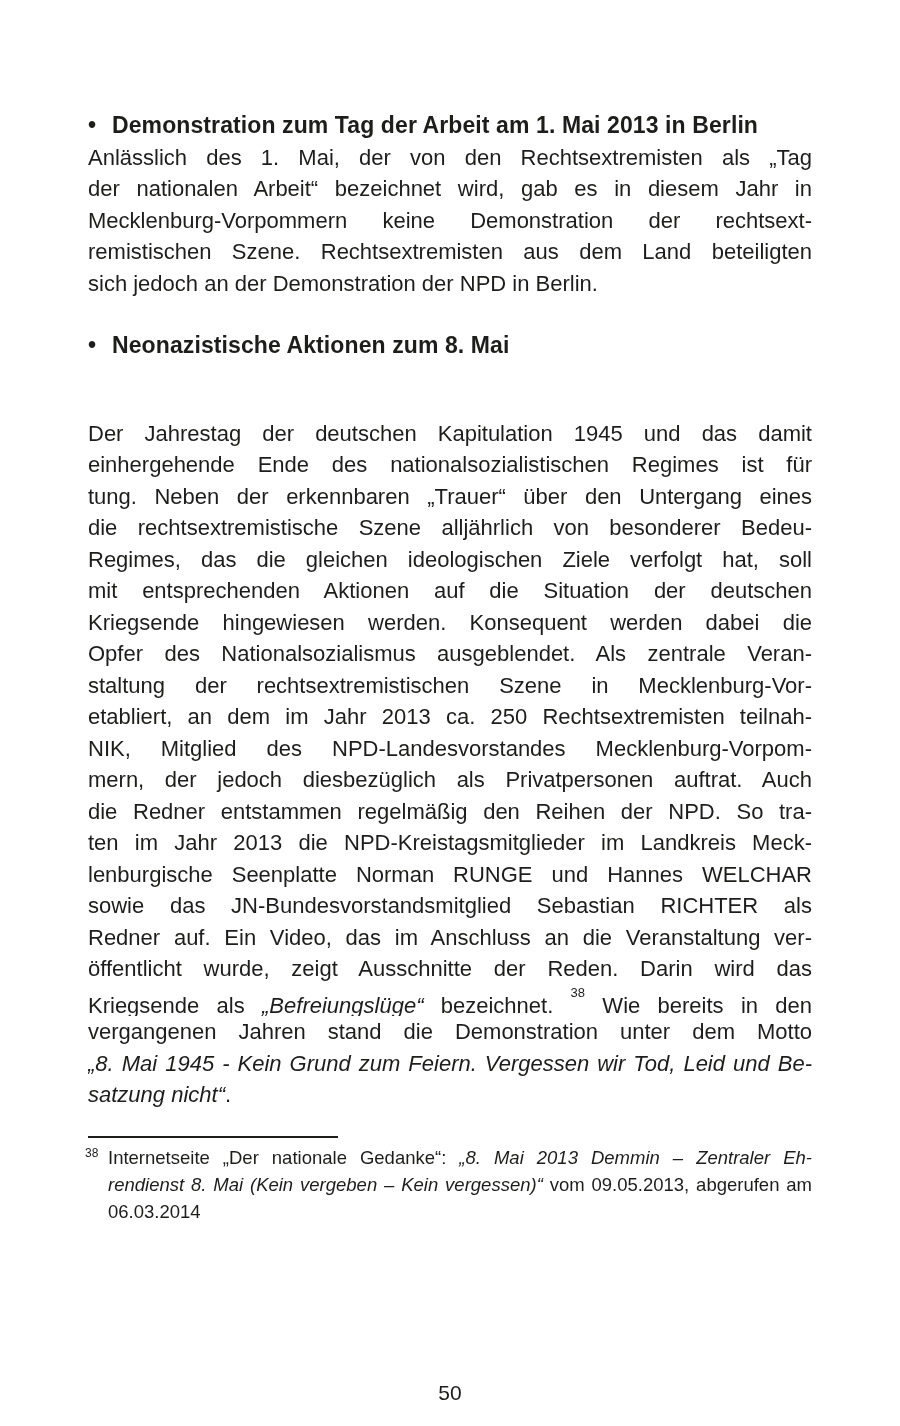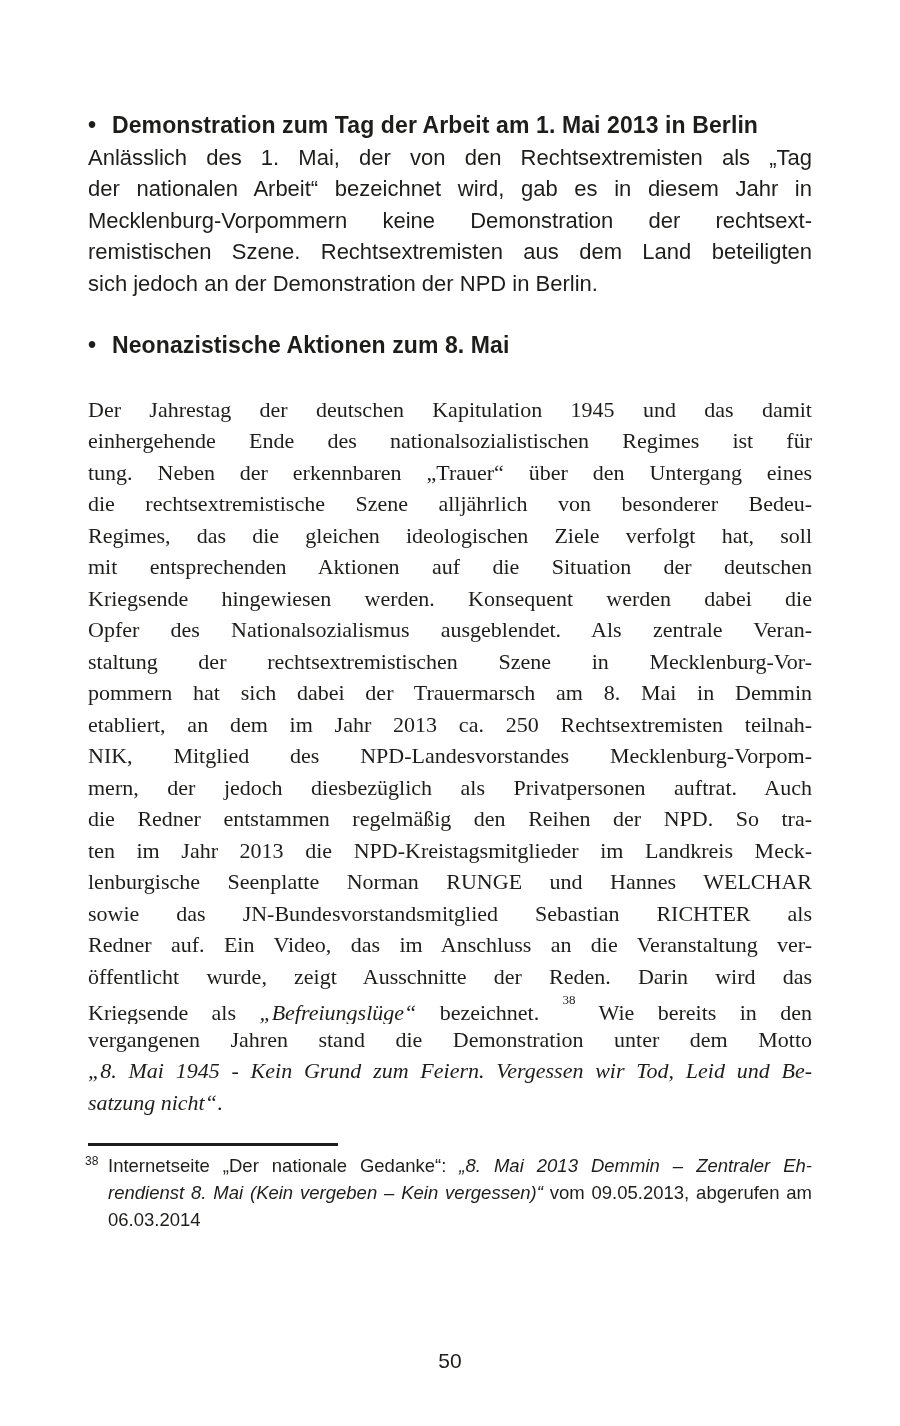--- a/index.html
+++ b/index.html
@@ -19,21 +19,21 @@
   .content {
     position: absolute;
     left: 88px;
     top: 0;
     width: 724px;
   }
   
   .content > :nth-child(1) { margin-top: 110px; }
   .content > :nth-child(2) {  }
   .content > :nth-child(3) { margin-top: 31px;  }
-  .content > :nth-child(4) { margin-top: 32px; font-family: Liberation Serif, serif;  }
+  .content > :nth-child(4) { margin-top: 56px;  }
   .content > :nth-child(5) { margin-top: 25px;  }
   .content > :nth-child(6) { margin-top: 6px;   }
 
   .block-heading {
     display: flex;
     font-weight: 700;
     font-size: 23px;
     line-height: 31.5px;
     letter-spacing: 0.1px;
   }
@@ -79,21 +79,21 @@
     text-align-last: left;
   }
   .fn-marker {
     position: absolute;
     left: -3px;
     top: 2px;
     font-size: 12px;
   }
   .page-number {
     position: absolute;
-    top: 1348px;
+    top: 1380px;
     left: 0;
     width: 900px;
     text-align: center;
     font-size: 21px;
     line-height: 26px;
     color: #1d1d1b;
   }
 </style>
 </head>
 <body>
@@ -118,21 +118,20 @@
       <div class="block-para">
         <div class="line"><span>Der Jahrestag der deutschen Kapitulation 1945 und das damit</span></div>
         <div class="line"><span>einhergehende Ende des nationalsozialistischen Regimes ist für</span></div>
         <div class="line"><span>tung. Neben der erkennbaren „Trauer“ über den Untergang eines</span></div>
         <div class="line"><span>die rechtsextremistische Szene alljährlich von besonderer Bedeu-</span></div>
         <div class="line"><span>Regimes, das die gleichen ideologischen Ziele verfolgt hat, soll</span></div>
         <div class="line"><span>mit entsprechenden Aktionen auf die Situation der deutschen</span></div>
         <div class="line"><span>Kriegsende hingewiesen werden. Konsequent werden dabei die</span></div>
         <div class="line"><span>Opfer des Nationalsozialismus ausgeblendet. Als zentrale Veran-</span></div>
         <div class="line"><span>staltung der rechtsextremistischen Szene in Mecklenburg-Vor-</span></div>
-        <div class="line"><span>pommern hat sich dabei der Trauermarsch am 8. Mai in Demmin</span></div>
         <div class="line"><span>etabliert, an dem im Jahr 2013 ca. 250 Rechtsextremisten teilnah-</span></div>
         <div class="line"><span>NIK, Mitglied des NPD-Landesvorstandes Mecklenburg-Vorpom-</span></div>
         <div class="line"><span>mern, der jedoch diesbezüglich als Privatpersonen auftrat. Auch</span></div>
         <div class="line"><span>die Redner entstammen regelmäßig den Reihen der NPD. So tra-</span></div>
         <div class="line"><span>ten im Jahr 2013 die NPD-Kreistagsmitglieder im Landkreis Meck-</span></div>
         <div class="line"><span>lenburgische Seenplatte Norman RUNGE und Hannes WELCHAR</span></div>
         <div class="line"><span>sowie das JN-Bundesvorstandsmitglied Sebastian RICHTER als</span></div>
         <div class="line"><span>Redner auf. Ein Video, das im Anschluss an die Veranstaltung ver-</span></div>
         <div class="line"><span>öffentlicht wurde, zeigt Ausschnitte der Reden. Darin wird das</span></div>
         <div class="line"><span>Kriegsende als </span><span class="it">„Befreiungslüge“</span><span> bezeichnet. </span><sup class="sup-ref">38</sup><span> Wie bereits in den</span></div>

